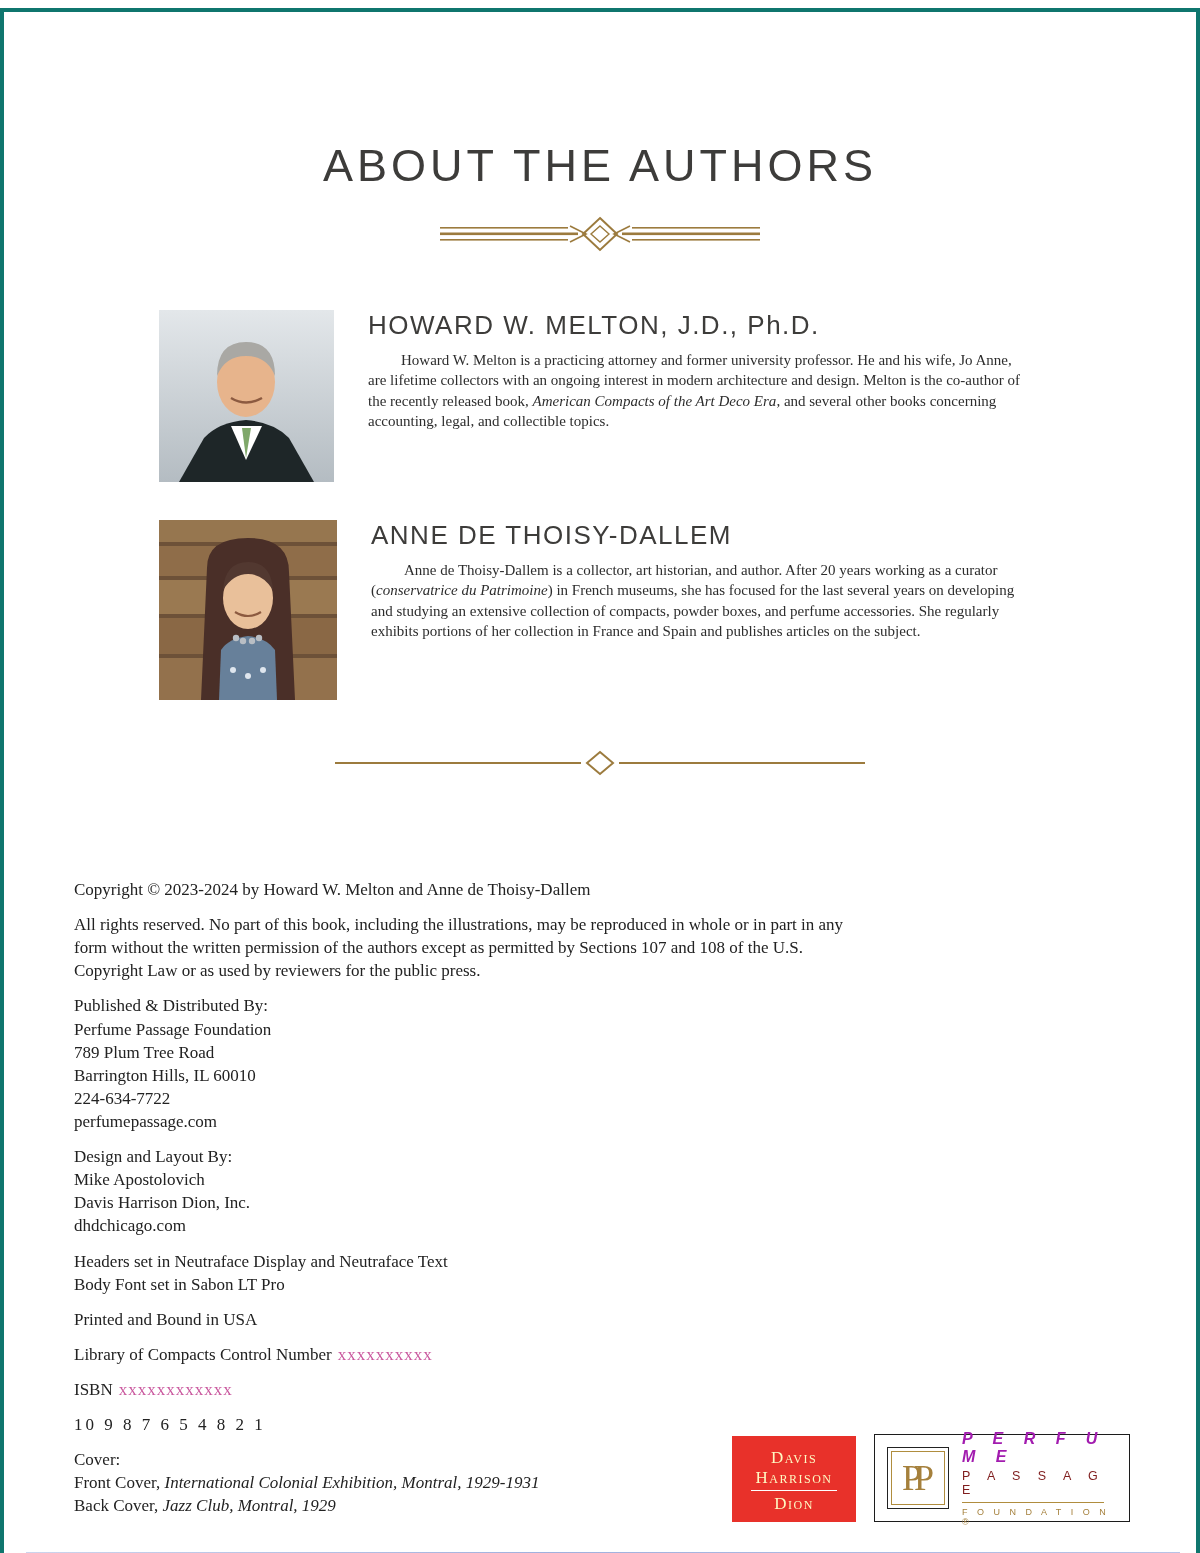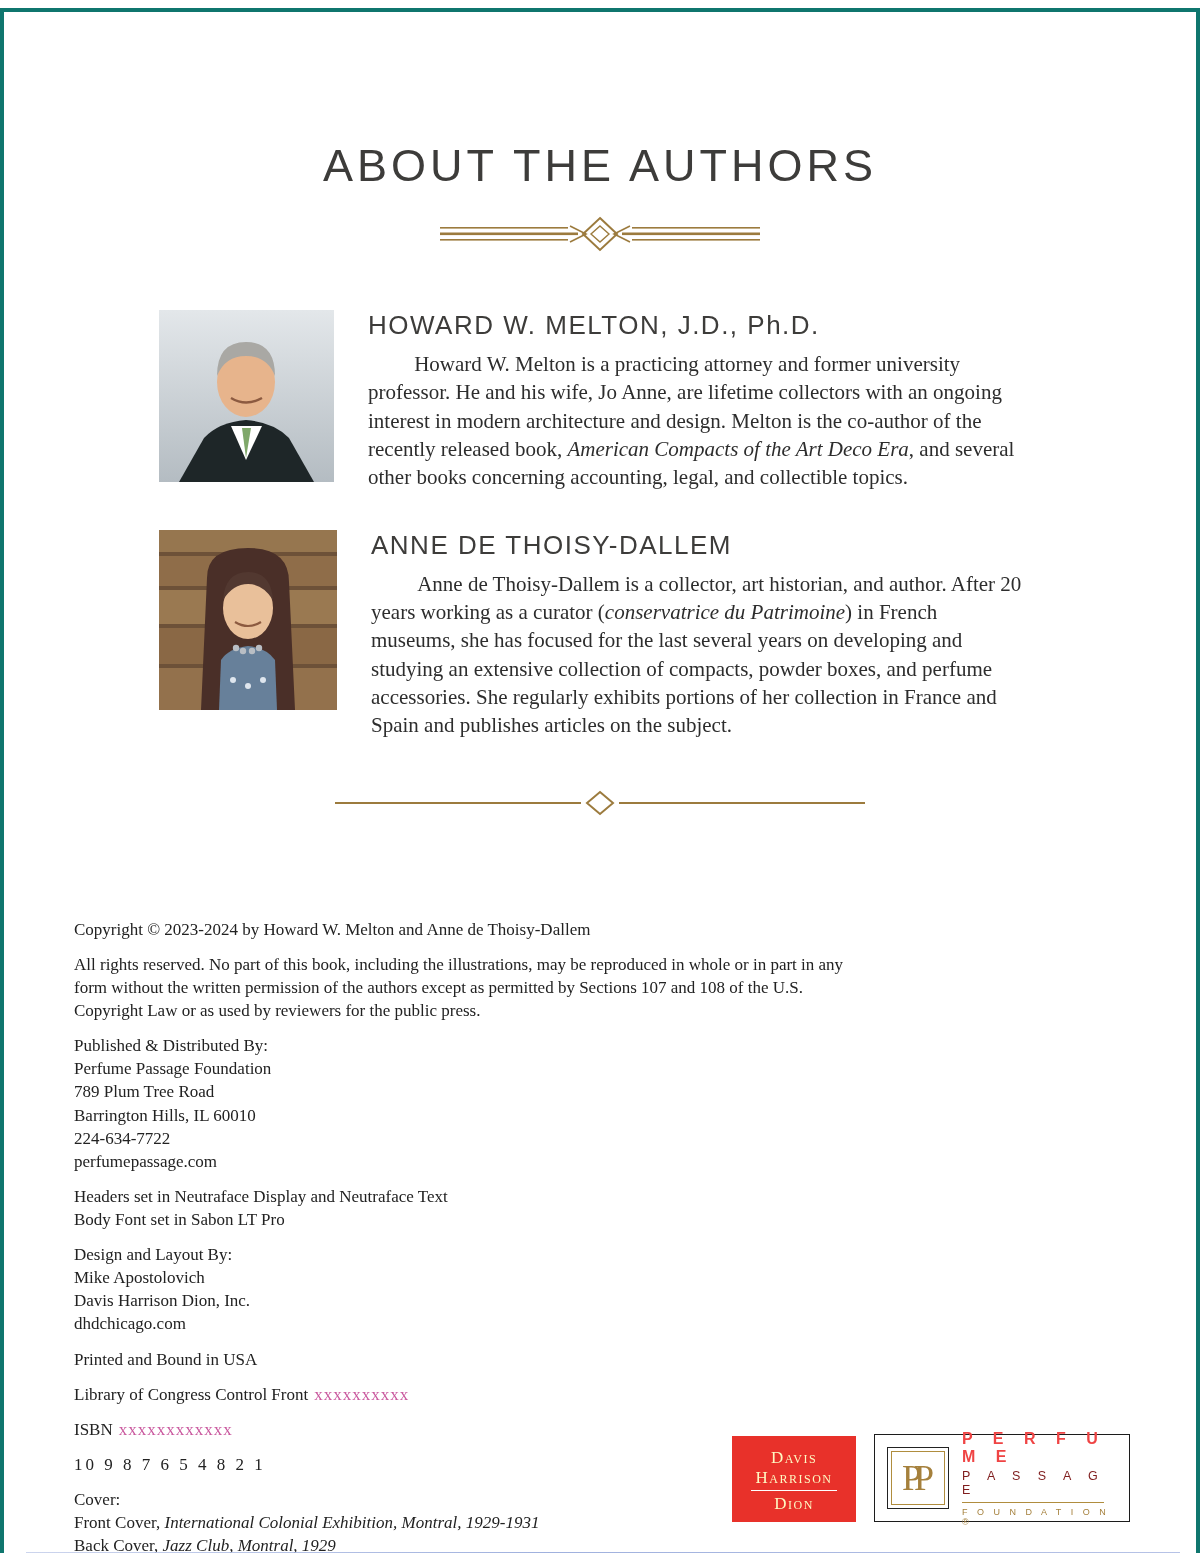--- a/index.html
+++ b/index.html
@@ -38,21 +38,21 @@
   .author-text { width:655px; }
   .author-name {
     font-family:"Liberation Sans", sans-serif;
     font-weight:normal;
     font-size:26px;
     letter-spacing:1.5px;
     color:#3d3c3a;
     margin-bottom:9px;
   }
   .author-bio {
-    font-size:21px;
+    font-size:15px;
     line-height:1.35;
     color:#2d2d2d;
     text-indent:2.2em;
   }
   .mid-divider { display:block; margin:50px auto 0 auto; }
   
   .colophon {
     margin:102px 0 0 70px;
     font-size:17px;
     line-height:1.36;
@@ -104,21 +104,21 @@
     display:flex; align-items:center; justify-content:center;
     font-family:"Liberation Serif", serif;
     font-size:36px;
     color:#a5803c;
     letter-spacing:-8px;
     padding-right:8px;
   }
   .pp-text { display:flex; flex-direction:column; align-items:flex-start; }
   .pp-line1 {
     font-family:"Liberation Sans", sans-serif;
-    font-weight:bold; font-size:16px; letter-spacing:8px; color:#ef4444;
+    font-weight:bold; font-size:16px; letter-spacing:8px; color:#a21caf;font-style:italic;
   }
   .pp-line2 {
     font-family:"Liberation Sans", sans-serif;
     font-size:12.5px; letter-spacing:7px; color:#7f1d1d; margin-top:3px;
   }
   .pp-rule { width:142px; border-bottom:1px solid #b08d3e; margin:5px 0 4px 0; }
   .pp-line3 {
     font-family:"Liberation Sans", sans-serif;
     font-size:9px; letter-spacing:3.5px; color:#a5803c;
   }
@@ -217,34 +217,34 @@
     <div class="block">
       <div>Published &amp; Distributed By:</div>
       <div>Perfume Passage Foundation</div>
       <div>789 Plum Tree Road</div>
       <div>Barrington Hills, IL 60010</div>
       <div>224-634-7722</div>
       <div>perfumepassage.com</div>
     </div>
 
     <div class="block">
-      <div>Headers set in Neutraface Display and Neutraface Text</div>
-      <div>Body Font set in Sabon LT Pro</div>
-    </div>
-
-    <div class="block">
       <div>Design and Layout By:</div>
       <div>Mike Apostolovich</div>
       <div>Davis Harrison Dion, Inc.</div>
       <div>dhdchicago.com</div>
     </div>
 
+    <div class="block">
+      <div>Headers set in Neutraface Display and Neutraface Text</div>
+      <div>Body Font set in Sabon LT Pro</div>
+    </div>
+
     <div class="block">Printed and Bound in USA</div>
 
-    <div class="block"><span>Library of Congress Control Front</span><span class="pink">xxxxxxxxxx</span></div>
+    <div class="block"><span>Library of Compacts Control Number</span><span class="pink">xxxxxxxxxx</span></div>
 
     <div class="block"><span>ISBN</span><span class="pink">xxxxxxxxxxxx</span></div>
 
     <div class="block numbers-line">10 9 8 7 6 5 4 8 2 1</div>
 
     <div class="block">
       <div>Cover:</div>
       <div><span>Front Cover,</span> <i>International Colonial Exhibition, Montral, 1929-1931</i></div>
       <div><span>Back Cover,</span> <i>Jazz Club, Montral, 1929</i></div>
     </div>

